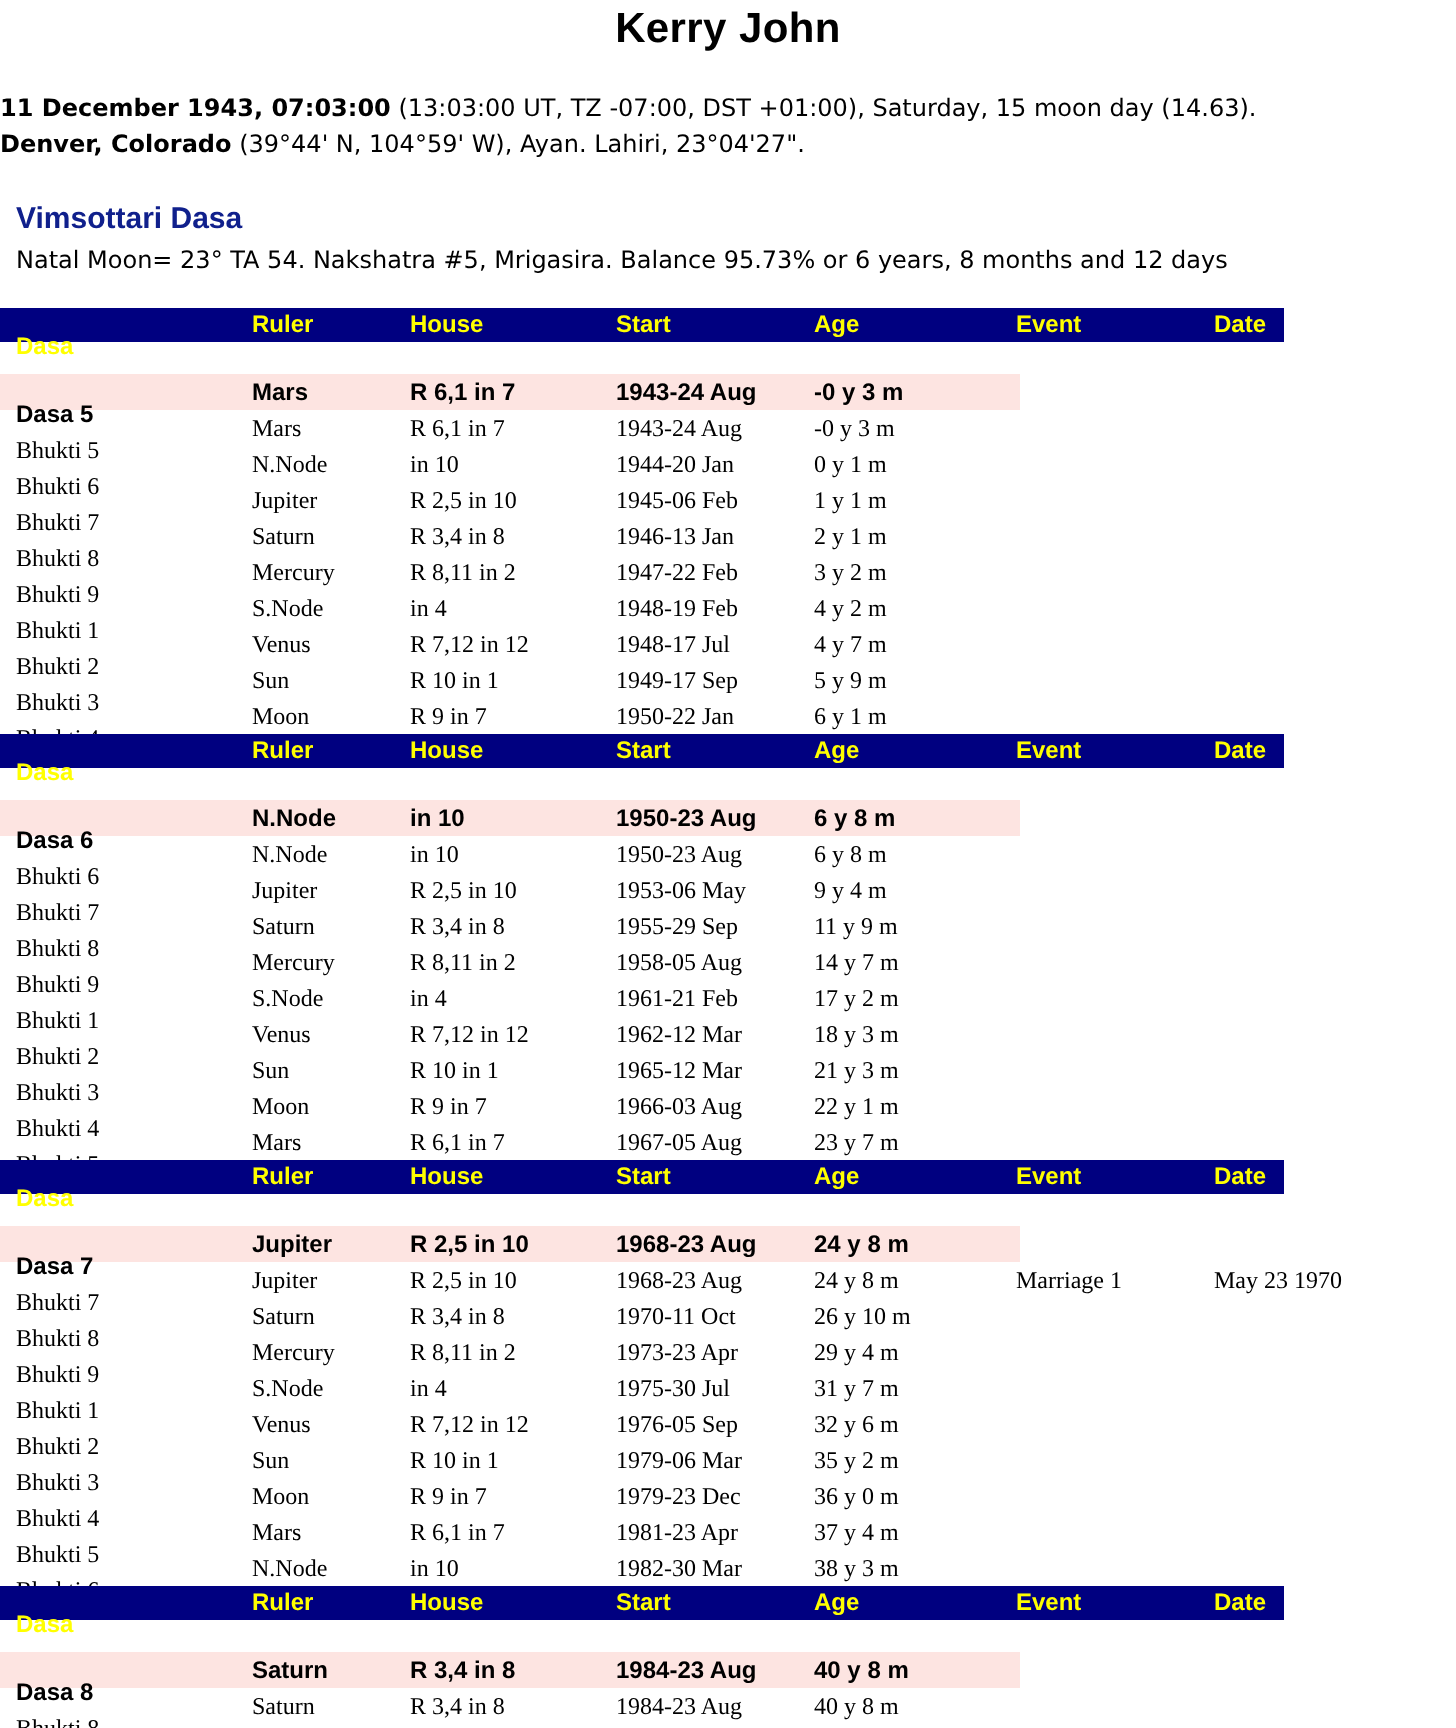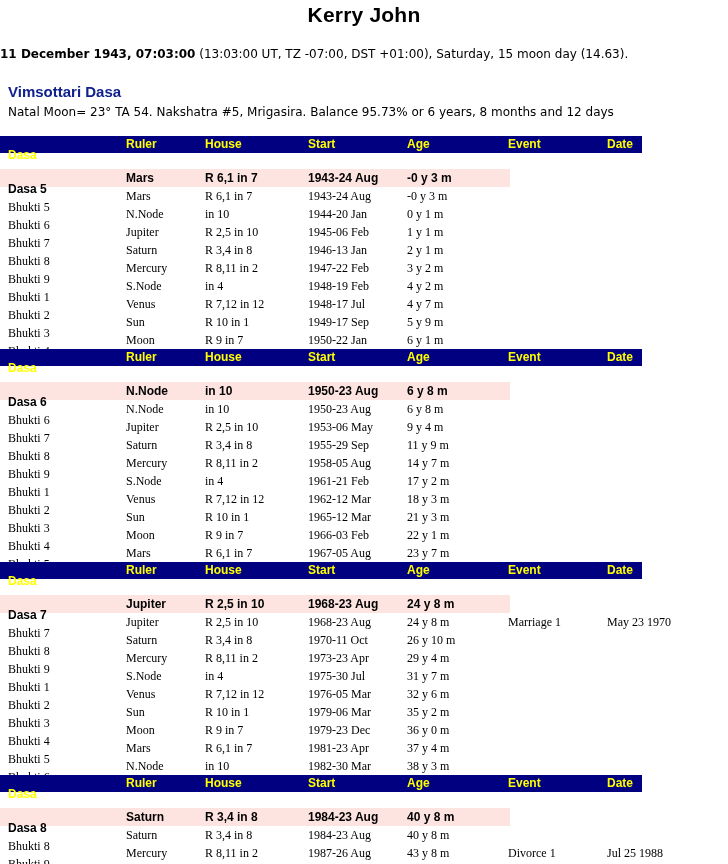--- a/index.html
+++ b/index.html
@@ -124,20 +124,24 @@
 
 <div class="page">
 
   <h1 class="doc-title">Kerry John</h1>
 
   <div class="subtitle-block">
     <div class="subtitle-line">
       <span class="b">11 December 1943, 07:03:00</span>
       <span>(13:03:00 UT, TZ -07:00, DST +01:00), Saturday, 15 moon day (14.63).</span>
     </div>
+    <div class="subtitle-line">
+      <span class="b">Denver, Colorado</span>
+      <span>(39°44' N, 104°59' W),  Ayan. Lahiri, 23°04'27".</span>
+    </div>
   </div>
 
   <h2 class="section-title">Vimsottari Dasa</h2>
   <div class="natal-line">Natal Moon= 23° TA 54. Nakshatra #5, Mrigasira. Balance 95.73% or 6 years, 8 months and 12 days</div>
 
   <div class="dasa-table" id="dasa-table">
       <div class="block">
         <div class="row header-bar">
           <span class="c-dasa">Dasa</span>
           <span class="c-ruler">Ruler</span>
@@ -321,21 +325,21 @@
           <span class="c-house">R 10 in 1</span>
           <span class="c-start">1965-12 Mar</span>
           <span class="c-age">21 y 3 m</span>
           <span class="c-event"></span>
           <span class="c-date"></span>
         </div>
         <div class="row bhukti">
           <span class="c-dasa">Bhukti 4</span>
           <span class="c-ruler">Moon</span>
           <span class="c-house">R 9 in 7</span>
-          <span class="c-start">1966-03 Feb</span>
+          <span class="c-start">1966-03 Aug</span>
           <span class="c-age">22 y 1 m</span>
           <span class="c-event"></span>
           <span class="c-date"></span>
         </div>
         <div class="row bhukti">
           <span class="c-dasa">Bhukti 5</span>
           <span class="c-ruler">Mars</span>
           <span class="c-house">R 6,1 in 7</span>
           <span class="c-start">1967-05 Aug</span>
           <span class="c-age">23 y 7 m</span>
@@ -397,21 +401,21 @@
           <span class="c-house">in 4</span>
           <span class="c-start">1975-30 Jul</span>
           <span class="c-age">31 y 7 m</span>
           <span class="c-event"></span>
           <span class="c-date"></span>
         </div>
         <div class="row bhukti">
           <span class="c-dasa">Bhukti 2</span>
           <span class="c-ruler">Venus</span>
           <span class="c-house">R 7,12 in 12</span>
-          <span class="c-start">1976-05 Mar</span>
+          <span class="c-start">1976-05 Sep</span>
           <span class="c-age">32 y 6 m</span>
           <span class="c-event"></span>
           <span class="c-date"></span>
         </div>
         <div class="row bhukti">
           <span class="c-dasa">Bhukti 3</span>
           <span class="c-ruler">Sun</span>
           <span class="c-house">R 10 in 1</span>
           <span class="c-start">1979-06 Mar</span>
           <span class="c-age">35 y 2 m</span>

